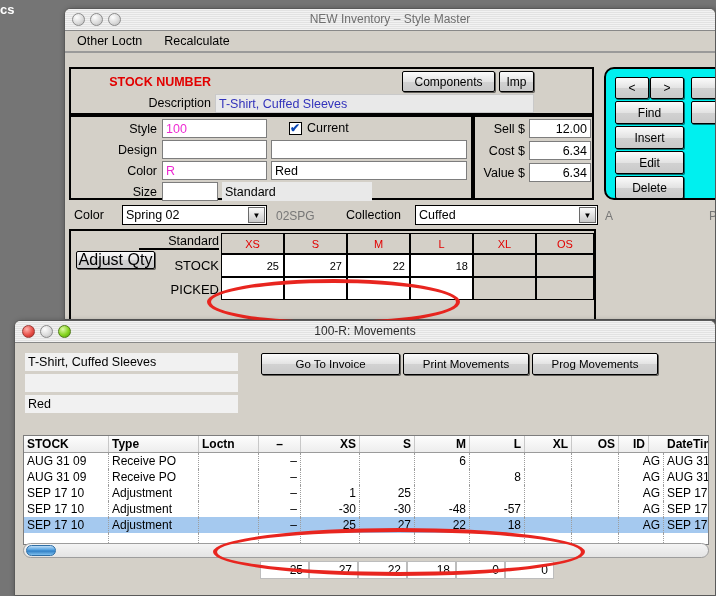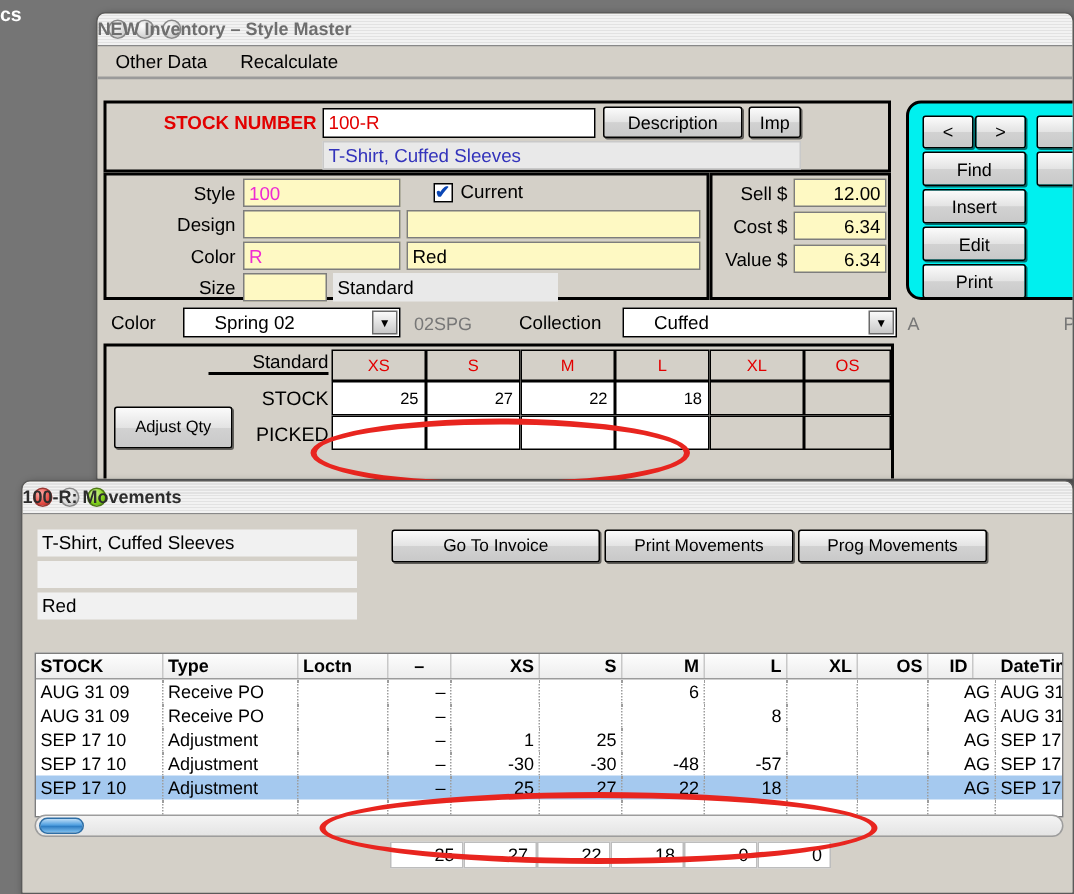--- a/index.html
+++ b/index.html
@@ -29,21 +29,21 @@
     height: 22px; position: relative;
     background:
       repeating-linear-gradient(to bottom,
         #f2f2f2 0px, #f2f2f2 1px,
         #e2e2e2 1px, #e2e2e2 2px);
     border-bottom: 1px solid #888;
     border-radius: 5px 5px 0 0;
   }
   .titlebar .title {
     position: absolute; left: 0; right: 0; top: 3px;
-    font-size: 12px; color: #4a4a4a; font-weight: bold;
+    text-align: center; font-size: 12px; color: #4a4a4a;
   }
   .lights { position: absolute; left: 7px; top: 4px; display: flex; gap: 5px; }
   .light {
     width: 13px; height: 13px; border-radius: 50%;
     border: 1px solid #8a8a8a;
     background: radial-gradient(circle at 35% 30%, #fdfdfd 0%, #dcdcdc 55%, #b8b8b8 100%);
   }
   .light.red {
     background: radial-gradient(circle at 35% 30%, #ffb3ae 0%, #e8514a 55%, #b3201b 100%);
     border-color: #9a3a36;
@@ -72,38 +72,38 @@
 
   .lbl { font-size: 12.5px; color: #000; text-align: right; }
   .lbl-left { font-size: 12.5px; color: #000; text-align: left; }
 
   .field {
     position: absolute; background: #fff; border: 1px solid #000;
     font-size: 12.5px; padding: 1px 3px; color: #000;
     display: flex; align-items: center; overflow: hidden; white-space: nowrap;
   }
   .field.num { justify-content: flex-end; }
-  .field.sunken { border: 1px solid #7d7d7d; background: #fef9c3; }
+  .field.sunken { border: 1px solid #7d7d7d; background: #ffffff; }
   .field.flat { border: none; background: #efefef; }
 
   .btn {
     position: absolute;
     background: linear-gradient(to bottom, #fbfbfb 0%, #e3e3e3 50%, #d2d2d2 51%, #c9c9c9 100%);
     border: 1px solid #000;
     border-radius: 2px;
     font-size: 12px; color: #000;
     display: flex; align-items: center; justify-content: center;
     box-shadow: 1px 1px 0 rgba(0,0,0,0.55);
     white-space: nowrap; overflow: hidden;
   }
 
   .combo {
     position: absolute; background: #fff; border: 1px solid #000;
     font-size: 12.5px; display: flex; align-items: center;
-    padding-left: 20px; color: #000;
+    padding-left: 3px; color: #000;
   }
   .combo .arrow {
     position: absolute; right: 1px; top: 1px; bottom: 1px; width: 17px;
     background: linear-gradient(to bottom, #fafafa, #c9c9c9);
     border: 1px solid #6a6a6a;
     display: flex; align-items: center; justify-content: center;
     font-size: 8px; color: #000;
   }
 
   .checkbox-wrap { position: absolute; display: flex; align-items: center; gap: 5px; }
@@ -207,31 +207,31 @@
   <div class="titlebar">
     <div class="lights">
       <div class="light"></div>
       <div class="light"></div>
       <div class="light"></div>
     </div>
     <div class="title">NEW Inventory – Style Master</div>
   </div>
 
   <div class="menubar">
-    <div class="menu-item">Other Data</div>
+    <div class="menu-item">Other Loctn</div>
     <div class="menu-item">Recalculate</div>
   </div>
 
   <div class="master-body">
 
     <div class="group-box" style="left:4px; top:14px; width:525px; height:48px;">
       <div class="lbl" style="position:absolute; left:10px; top:6px; width:130px; color:#e20000; font-weight:bold;">STOCK NUMBER</div>
-      <div class="field" style="left:144px; top:3px; width:182px; height:20px; color:#e20000;">100-R</div>
-      <div class="btn" style="left:331px; top:2px; width:93px; height:21px;">Description</div>
+      <div class="btn" style="left:331px; top:2px; width:93px; height:21px;">Components</div>
       <div class="btn" style="left:428px; top:2px; width:35px; height:21px;">Imp</div>
+      <div class="lbl" style="position:absolute; left:10px; top:27px; width:130px;">Description</div>
       <div class="field flat" style="left:144px; top:25px; width:319px; height:19px; color:#3333bb; background:#e9e9e9; border:1px solid #c9c9c9;">T-Shirt, Cuffed Sleeves</div>
     </div>
 
     <div class="group-box" style="left:4px; top:62px; width:404px; height:85px;">
       <div class="lbl" style="position:absolute; left:10px; top:5px; width:76px;">Style</div>
       <div class="field sunken" style="left:91px; top:2px; width:105px; height:19px; color:#ee2ad2;">100</div>
 
       <div class="checkbox-wrap" style="left:218px; top:4px;">
         <div class="checkbox"></div>
         <span style="font-size:12.5px;">Current</span>
@@ -258,21 +258,21 @@
       <div class="lbl" style="position:absolute; left:2px; top:49px; width:48px;">Value $</div>
       <div class="field num sunken" style="left:54px; top:46px; width:62px; height:19px;">6.34</div>
     </div>
 
     <div class="cyan-panel" style="left:539px; top:14px; width:160px; height:133px;">
       <div class="btn" style="left:9px; top:8px; width:34px; height:22px;">&lt;</div>
       <div class="btn" style="left:44px; top:8px; width:34px; height:22px;">&gt;</div>
       <div class="btn" style="left:9px; top:32px; width:69px; height:23px;">Find</div>
       <div class="btn" style="left:9px; top:57px; width:69px; height:23px;">Insert</div>
       <div class="btn" style="left:9px; top:82px; width:69px; height:23px;">Edit</div>
-      <div class="btn" style="left:9px; top:107px; width:69px; height:23px;">Print</div>
+      <div class="btn" style="left:9px; top:107px; width:69px; height:23px;">Delete</div>
       <div class="btn" style="left:85px; top:8px; width:80px; height:22px; justify-content:flex-end; padding-right:6px;">Lis</div>
       <div class="btn" style="left:85px; top:32px; width:80px; height:23px; justify-content:flex-end; padding-right:6px;">Qt</div>
     </div>
 
     <div style="position:absolute; left:0; top:150px; width:100%; height:26px;">
       <div class="lbl-left" style="position:absolute; left:9px; top:5px;">Color</div>
       <div class="combo" style="left:57px; top:2px; width:145px; height:20px;">
         <span>Spring 02</span>
         <span class="arrow">▼</span>
       </div>
@@ -283,21 +283,21 @@
         <span class="arrow">▼</span>
       </div>
       <div class="lbl-left" style="position:absolute; left:540px; top:6px; color:#777; font-size:12px;">A</div>
       <div class="lbl-left" style="position:absolute; left:644px; top:6px; color:#777; font-size:12px;">P</div>
     </div>
 
     <div class="stock-grid" style="left:4px; top:176px; width:527px; height:112px;">
 
       <div class="sg-rowlabel" style="left:68px; top:3px; width:80px; border-bottom:2px solid #000; font-size:12.5px;">Standard</div>
 
-      <div class="btn" style="left:5px; top:40px; width:79px; height:28px; font-size:11px;">Adjust Qty</div>
+      <div class="btn" style="left:5px; top:20px; width:79px; height:18px; font-size:16px;">Adjust Qty</div>
 
       <div class="sg-rowlabel" style="left:88px; top:27px; width:60px;">STOCK</div>
       <div class="sg-rowlabel" style="left:88px; top:51px; width:60px;">PICKED</div>
 
       <div class="sg-cell sg-head" style="left:150px; top:2px; width:63px; height:21px;">XS</div>
       <div class="sg-cell sg-head" style="left:213px; top:2px; width:63px; height:21px;">S</div>
       <div class="sg-cell sg-head" style="left:276px; top:2px; width:63px; height:21px;">M</div>
       <div class="sg-cell sg-head" style="left:339px; top:2px; width:63px; height:21px;">L</div>
       <div class="sg-cell sg-head" style="left:402px; top:2px; width:63px; height:21px;">XL</div>
       <div class="sg-cell sg-head" style="left:465px; top:2px; width:58px; height:21px;">OS</div>

